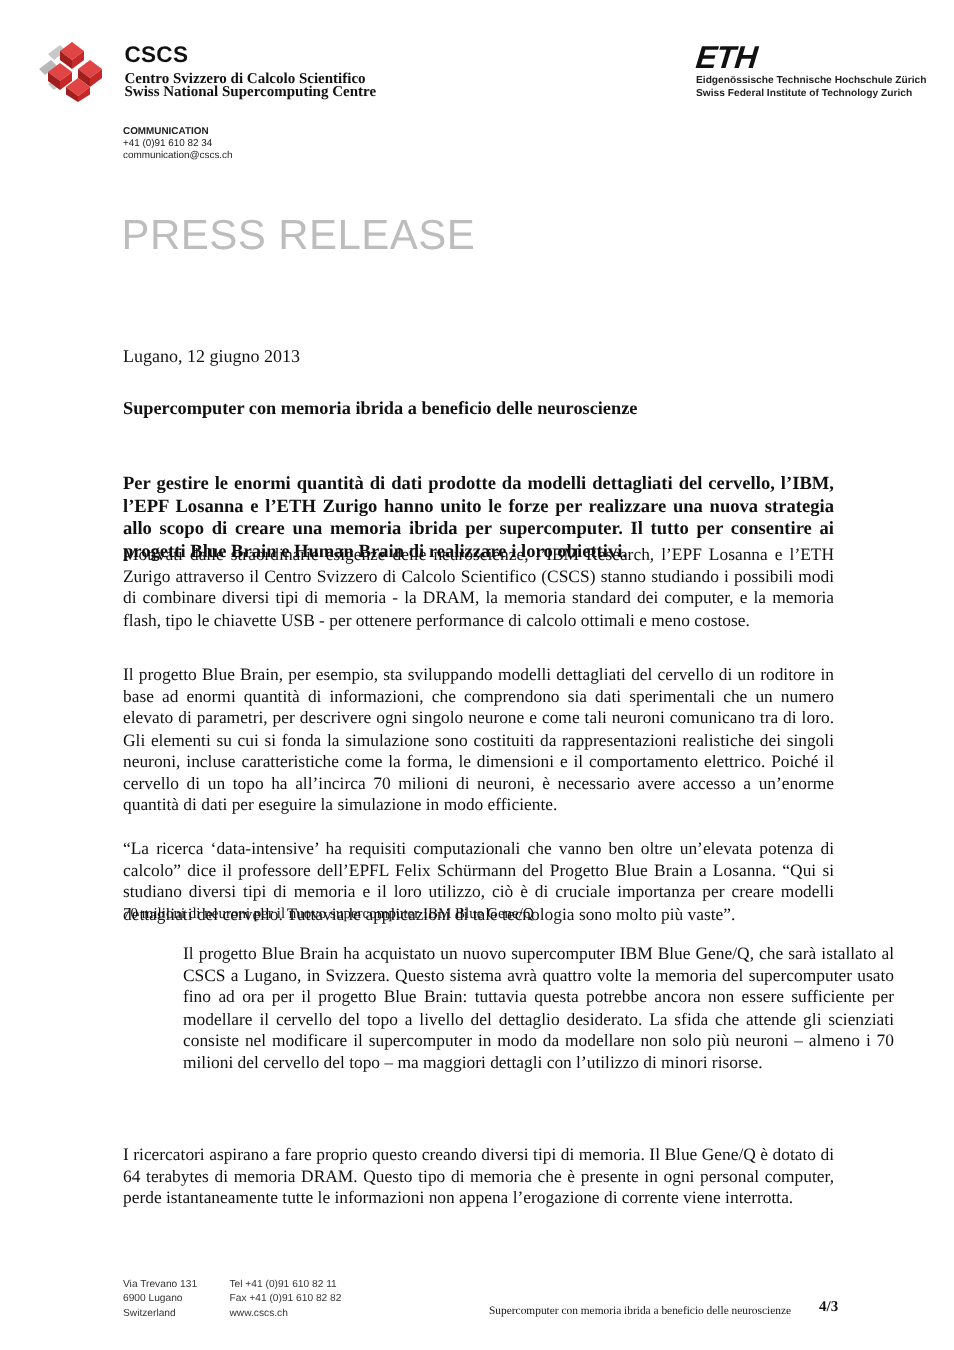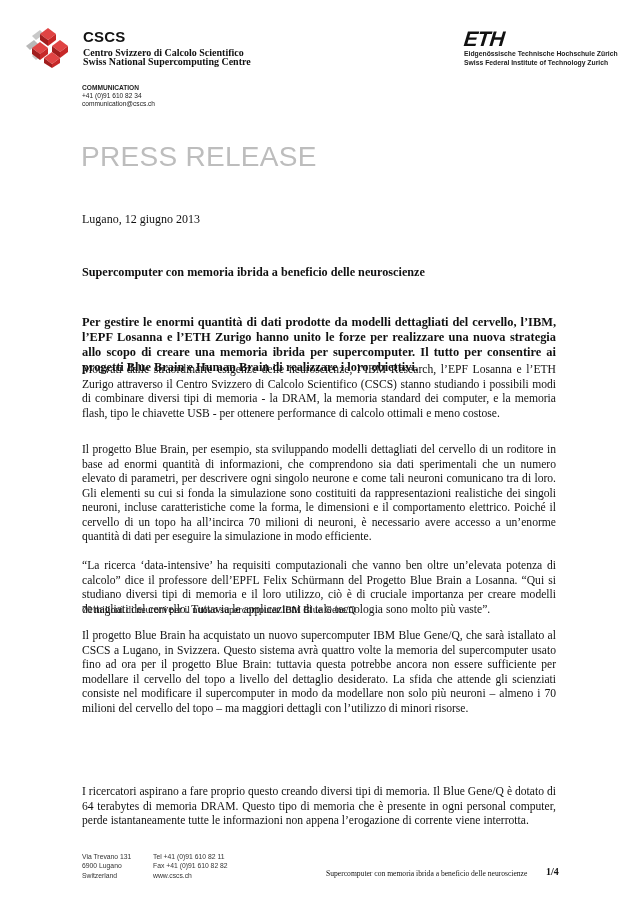--- a/index.html
+++ b/index.html
@@ -11,31 +11,31 @@
     .cscs-sub { position: absolute; left: 83px; top: 48px; font-family: Liberation Serif, serif; font-size: 10px; line-height: 9px; color: #111; font-weight: bold; }
 
     .eth-logo { position: absolute; left: 464px; top: 27px; font-family: "Liberation Sans", sans-serif; font-weight: bold; font-style: italic; font-size: 21px; letter-spacing: -0.5px; color: #111; transform: skewX(-6deg); }
     .eth-sub { position: absolute; left: 464px; top: 49px; font-family: "Liberation Sans", sans-serif; font-size: 6.8px; line-height: 9px; font-weight: bold; color: #222; }
 
     .comm { position: absolute; left: 82px; top: 84px; font-family: "Liberation Sans", sans-serif; font-size: 6.6px; line-height: 8.2px; color: #222; }
     .comm .lbl { font-weight: bold; }
 
     .press { position: absolute; left: 81px; top: 141px; font-family: "Liberation Sans", sans-serif; font-size: 28px; color: #bdbdbd; letter-spacing: 0.3px; text-align: center; }
 
-    .date { position: absolute; left: 82px; top: 212px; font-size: 12px; }
+    .date { position: absolute; left: 82px; top: 230px; font-size: 12px; }
     .headline { position: absolute; left: 82px; top: 265px; font-size: 12.2px; font-weight: bold; }
 
     .body { position: absolute; left: 82px; width: 474px; font-size: 11.6px; line-height: 14.5px; text-align: justify; }
     .lead { top: 295px; font-weight: bold; font-size: 12.4px; line-height: 15px; margin-top: 20px; }
     .p1 { top: 363px; }
     .p2 { top: 443px; }
     .p3 { top: 559px; }
     .subhead { position: absolute; left: 82px; top: 604px; font-size: 10px; }
-    .p4 { top: 629px; }
-    .p5 { top: 785px; }
+    .p4 { top: 629px; margin-left: 40px; }
+    .p5 { top: 763px; }
 
     .foot { position: absolute; top: 852px; font-family: "Liberation Sans", sans-serif; font-size: 6.8px; line-height: 9.4px; color: #333; }
     .f1 { left: 82px; }
     .f2 { left: 153px; }
     .foot-title { position: absolute; left: 326px; top: 869px; font-size: 7.6px; color: #111; }
     .page-num { position: absolute; left: 546px; top: 866px; font-size: 10px; font-weight: bold; color: #111; }
   </style>
 </head>
 <body>
 
@@ -93,13 +93,13 @@
   <div>Via Trevano 131</div>
   <div>6900 Lugano</div>
   <div>Switzerland</div>
 </div>
 <div class="foot f2">
   <div>Tel  +41 (0)91 610 82 11</div>
   <div>Fax +41 (0)91 610 82 82</div>
   <div>www.cscs.ch</div>
 </div>
 <div class="foot-title">Supercomputer con memoria ibrida a beneficio delle neuroscienze</div>
-<div class="page-num">1/4</div>
+<div class="page-num">4/3</div>
 
 </body></html>

